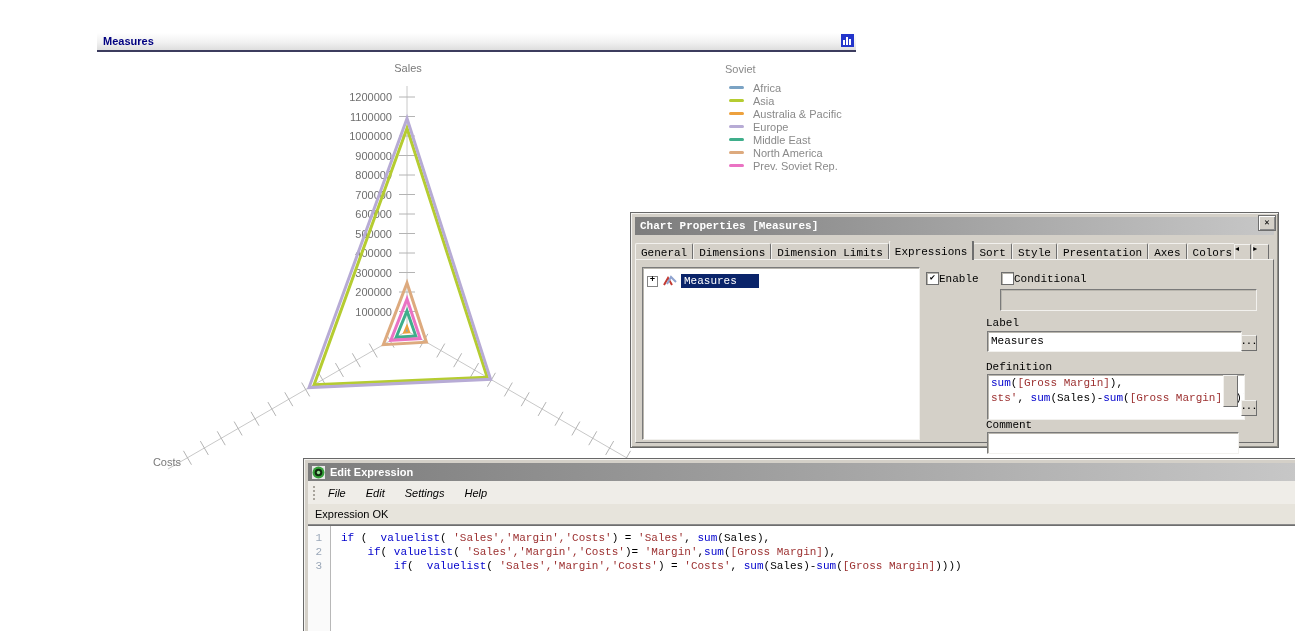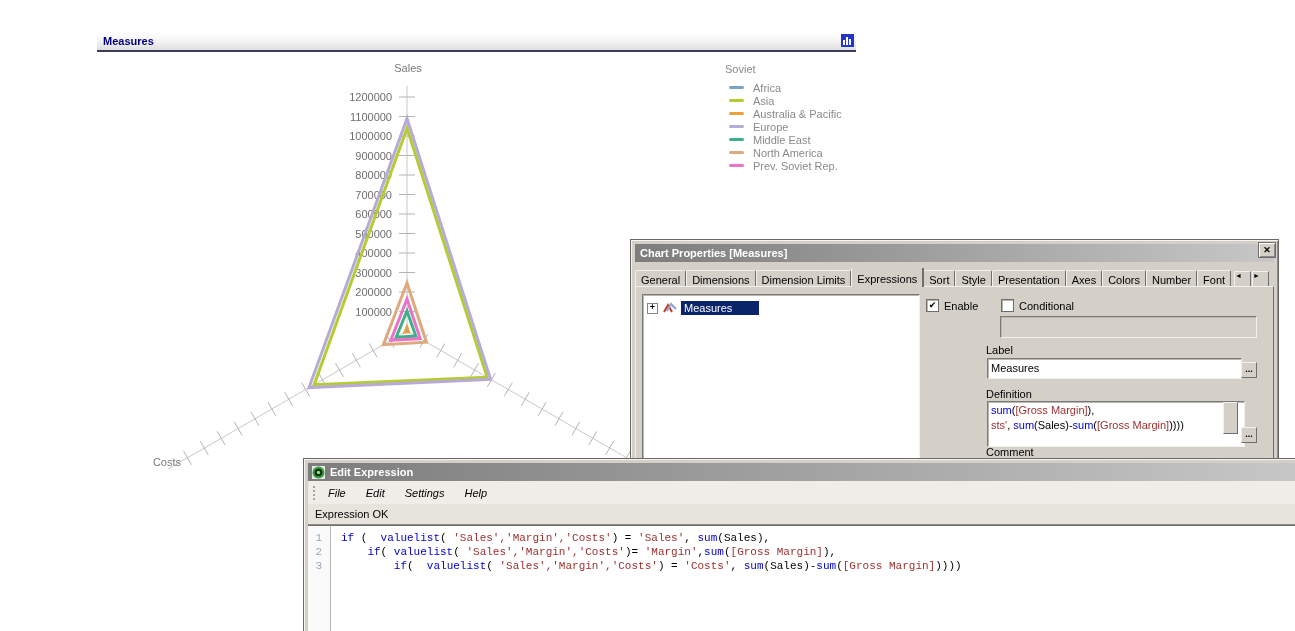--- a/index.html
+++ b/index.html
@@ -27,41 +27,41 @@
   .titlebar .t-text{color:#fff;font-weight:bold;padding-left:5px;white-space:nowrap;}
   .sysbtn{width:16px;height:14px;background:#d4d0c8;border:1px solid #6e6e6e;
     box-shadow:inset 1px 1px 0 #fff, inset -1px -1px 0 #8a8a8a;
     display:flex;align-items:center;justify-content:center;
     font-size:9px;font-weight:bold;color:#000;line-height:1;}
   .sunken{background:#fff;border:1px solid;border-color:#7a7a7a #f2f1ee #f2f1ee #7a7a7a;
     box-shadow:inset 1px 1px 0 #b9b6ae;}
   .sunken.disabled{background:#d4d0c8;}
   .raised{background:#d4d0c8;border:1px solid;border-color:#f2f1ee #6e6e6e #6e6e6e #f2f1ee;}
   
-  #chart-props{left:630px;top:239px;width:647px;height:234px;z-index:10;}
+  #chart-props{left:630px;top:212px;width:647px;height:234px;z-index:10;font-family:Liberation Mono, monospace;}
   #cp-close{position:absolute;right:2px;top:2px;}
   #cp-tabs{position:absolute;left:4px;top:28px;right:44px;height:19px;display:flex;align-items:flex-end;overflow:hidden;}
   .tab{height:15px;padding:1px 5px 0 5px;background:#d4d0c8;border:1px solid;
     border-color:#f2f1ee #6e6e6e #d4d0c8 #f2f1ee;border-bottom:none;
     border-top-left-radius:2px;border-top-right-radius:2px;white-space:nowrap;
     display:flex;align-items:center;position:relative;}
   .tab.sel{height:19px;margin-bottom:-1px;z-index:3;box-shadow:1px 0 0 #6e6e6e;}
   .tabarrow{position:absolute;top:31px;width:15px;height:15px;font-size:7px;padding:0;}
   #cp-panel{position:absolute;left:4px;top:46px;right:4px;bottom:4px;background:#d4d0c8;
     border:1px solid;border-color:#f2f1ee #6e6e6e #6e6e6e #f2f1ee;}
   #cp-tree{position:absolute;left:6px;top:7px;width:276px;bottom:2px;}
   .tree-row{display:flex;align-items:center;margin:6px 0 0 4px;}
   .expand-box{width:9px;height:9px;background:#fff;border:1px solid #848484;
     font-size:9px;line-height:7px;text-align:center;font-weight:bold;flex:0 0 auto;}
   .tree-label{background:#0a246a;color:#fff;padding:1px 3px;margin-left:3px;min-width:72px;}
   .cp-check-row{position:absolute;display:flex;align-items:center;}
   .checkbox{width:11px;height:11px;background:#fff;border:1px solid #6e6e6e;
     box-shadow:inset 1px 1px 0 #b9b6ae;display:flex;align-items:center;justify-content:center;
     font-size:9px;line-height:1;flex:0 0 auto;}
-  .cb-label{margin-left:5px;}
+  .cb-label{}
   .fieldcap{position:absolute;color:#000;}
   .ellip-btn{position:absolute;width:16px;height:16px;font-size:9px;font-weight:bold;
     display:flex;align-items:flex-end;justify-content:center;padding-bottom:3px;box-sizing:border-box;}
   #cp-def-box{line-height:15px;padding:1px 3px;overflow:hidden;white-space:nowrap;}
   #cp-def-scroll{position:absolute;right:1px;top:1px;width:13px;height:30px;}
   .kw{color:#0000cc;}
   .str{color:#9c3030;}
   
   #edit-expr{left:303px;top:458px;width:1000px;height:182px;z-index:20;display:flex;flex-direction:column;padding:4px;box-sizing:border-box;}
   #ee-title{position:relative;height:18px;flex:0 0 auto;background:linear-gradient(90deg,#7d7d7d,#c7c7c7);

